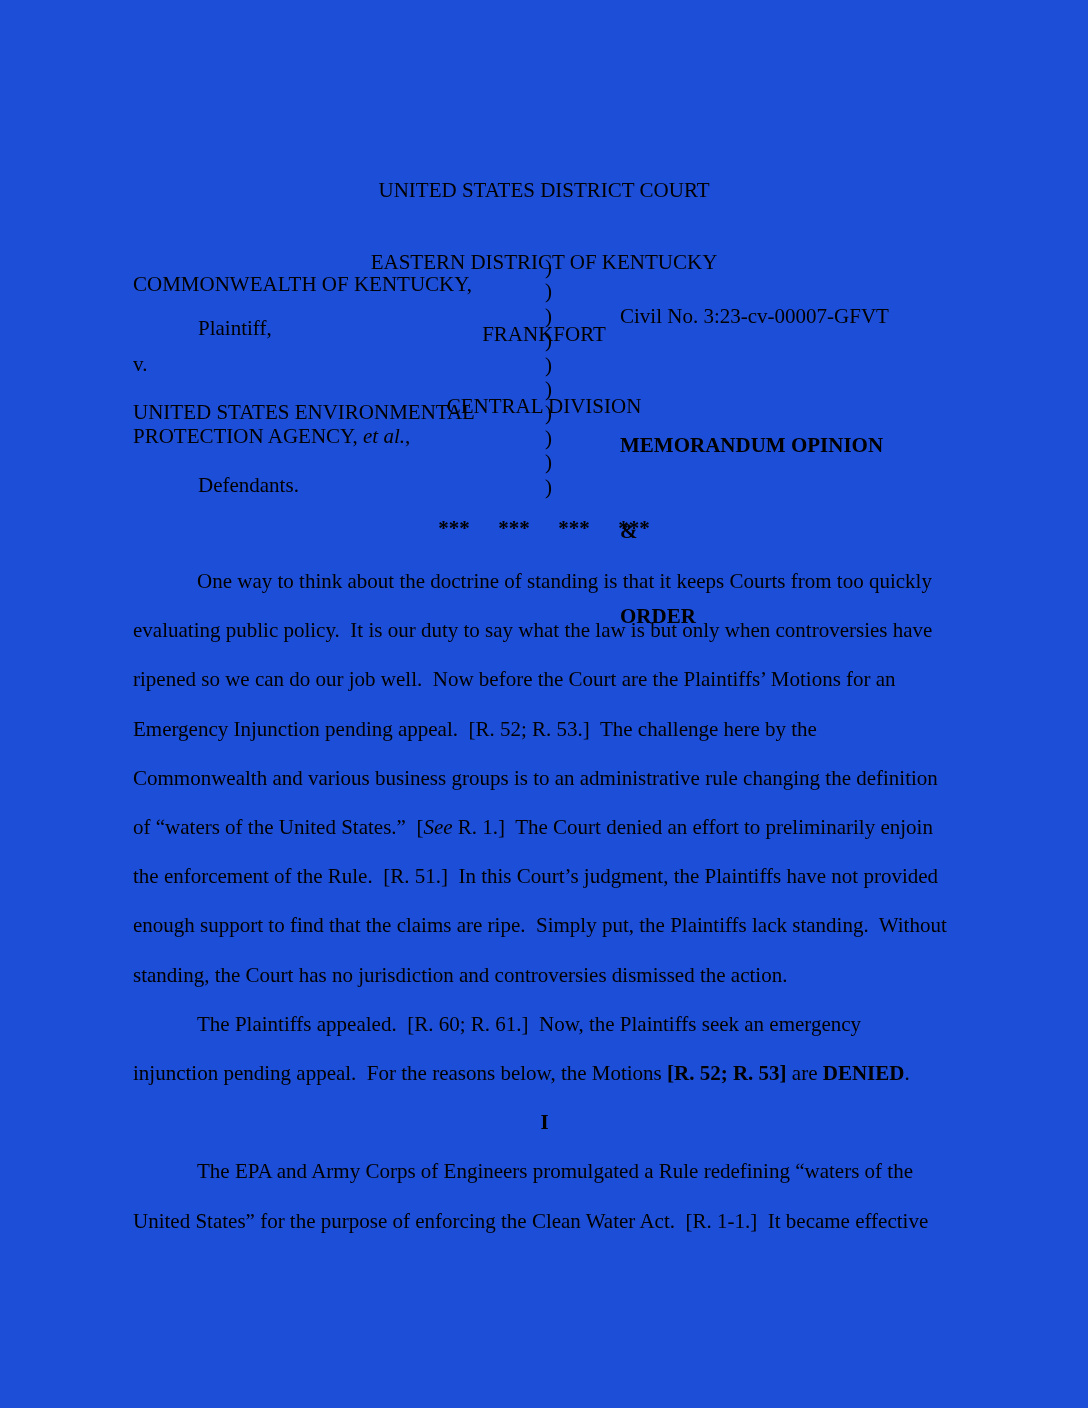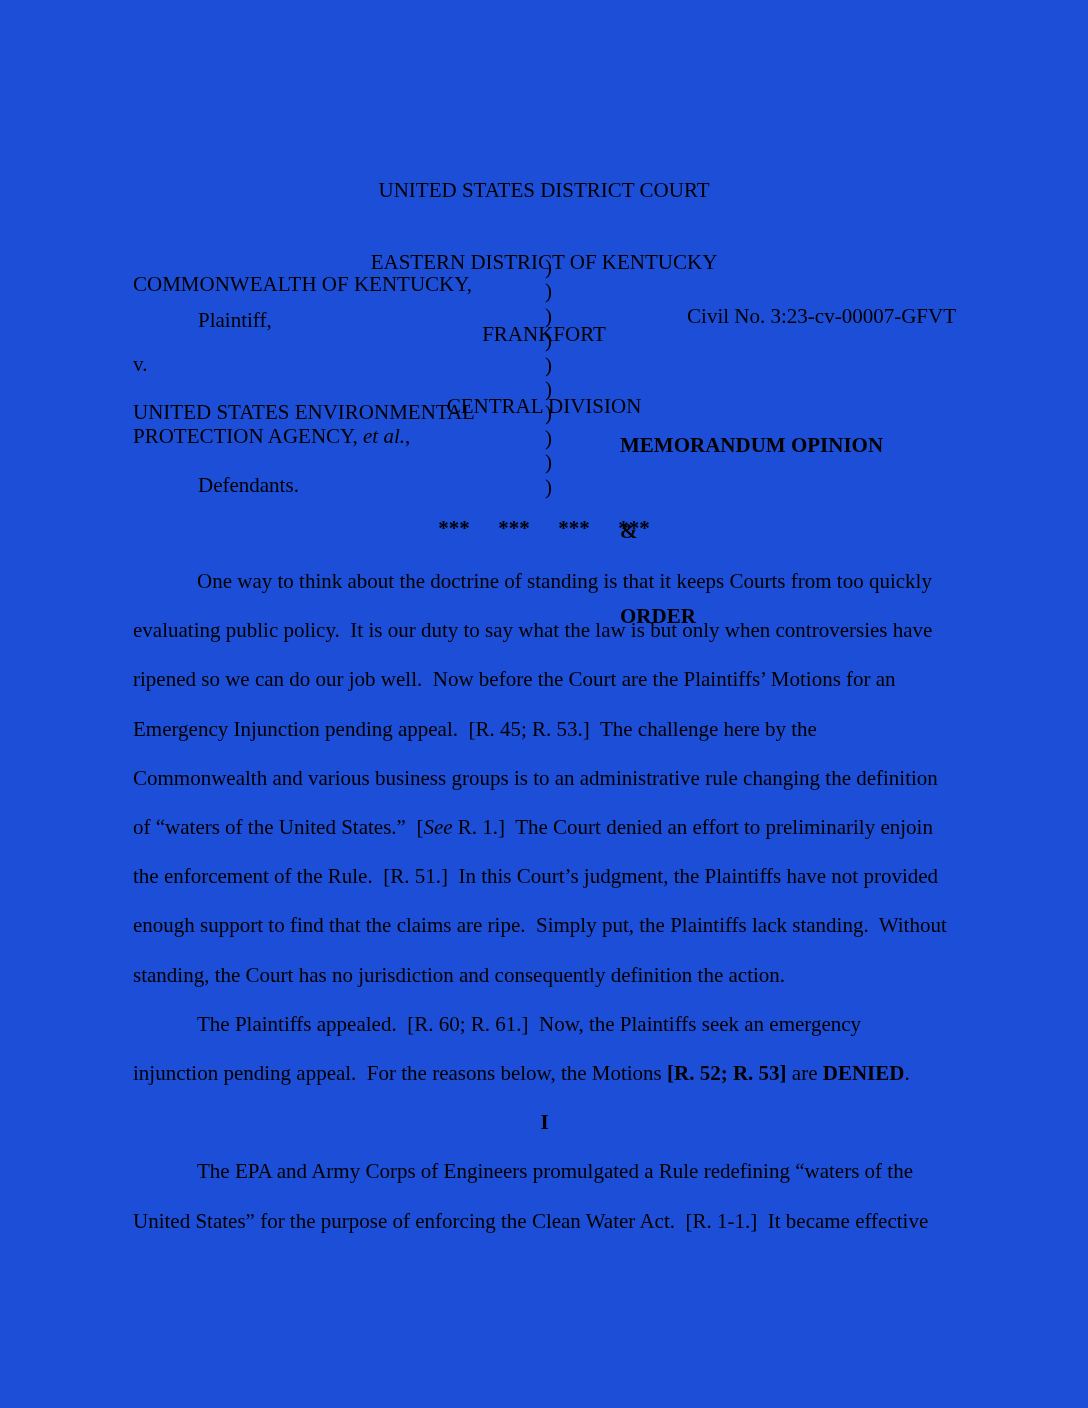--- a/index.html
+++ b/index.html
@@ -52,21 +52,21 @@
   .cap-right {
     position: absolute;
     left: 487px;
     top: 0;
     width: 336px;
   }
   .case-number {
     position: absolute;
     top: 52px;
     width: 100%;
-    text-align: right;
+    text-align: left;
     white-space: pre;
   }
   .doc-title {
     position: absolute;
     top: 122px;
     width: 100%;
     font-weight: bold;
     line-height: 28.5px;
     white-space: pre;
   }
@@ -111,21 +111,21 @@
 
   <div class="court-header">
     <div>UNITED STATES DISTRICT COURT</div>
     <div>EASTERN DISTRICT OF KENTUCKY</div>
     <div>FRANKFORT</div>
     <div>CENTRAL DIVISION</div>
   </div>
 
   <div class="caption">
     <div class="cap-row" style="top:20px;">COMMONWEALTH OF KENTUCKY,</div>
-    <div class="cap-row cap-indent" style="top:56px;">Plaintiff,</div>
+    <div class="cap-row cap-indent" style="top:64px;">Plaintiff,</div>
     <div class="cap-row" style="top:100px;">v.</div>
     <div class="cap-row" style="top:148px;">UNITED STATES ENVIRONMENTAL</div>
     <div class="cap-row" style="top:172px;"><span>PROTECTION AGENCY, </span><span class="italic">et al.</span><span>,</span></div>
     <div class="cap-row cap-indent" style="top:221px;">Defendants.</div>
 
     <div class="paren-col"><div>)</div><div>)</div><div>)</div><div>)</div><div>)</div><div>)</div><div>)</div><div>)</div><div>)</div><div>)</div></div>
 
     <div class="cap-right">
       <div class="case-number">Civil No. 3:23-cv-00007-GFVT</div>
       <div class="doc-title">
@@ -136,26 +136,26 @@
     </div>
   </div>
 
   <div class="separator">***  ***  ***  ***</div>
 
   <div class="body">
       <div>
         <div class="body-line first-line"><span class="seg-n">One way to think about the doctrine of standing is that it keeps Courts from too quickly</span></div>
         <div class="body-line"><span class="seg-n">evaluating public policy.  It is our duty to say what the law is but only when controversies have</span></div>
         <div class="body-line"><span class="seg-n">ripened so we can do our job well.  Now before the Court are the Plaintiffs’ Motions for an</span></div>
-        <div class="body-line"><span class="seg-n">Emergency Injunction pending appeal.  [R. 45; R. 53.]  The challenge here by the</span></div>
+        <div class="body-line"><span class="seg-n">Emergency Injunction pending appeal.  [R. 52; R. 53.]  The challenge here by the</span></div>
         <div class="body-line"><span class="seg-n">Commonwealth and various business groups is to an administrative rule changing the definition</span></div>
         <div class="body-line"><span class="seg-n">of “waters of the United States.”  [</span><span class="seg-i">See</span><span class="seg-n"> R. 1.]  The Court denied an effort to preliminarily enjoin</span></div>
         <div class="body-line"><span class="seg-n">the enforcement of the Rule.  [R. 51.]  In this Court’s judgment, the Plaintiffs have not provided</span></div>
         <div class="body-line"><span class="seg-n">enough support to find that the claims are ripe.  Simply put, the Plaintiffs lack standing.  Without</span></div>
-        <div class="body-line"><span class="seg-n">standing, the Court has no jurisdiction and consequently definition the action.</span></div>
+        <div class="body-line"><span class="seg-n">standing, the Court has no jurisdiction and controversies dismissed the action.</span></div>
       </div>
       <div>
         <div class="body-line first-line"><span class="seg-n">The Plaintiffs appealed.  [R. 60; R. 61.]  Now, the Plaintiffs seek an emergency</span></div>
         <div class="body-line"><span class="seg-n">injunction pending appeal.  For the reasons below, the Motions </span><span class="seg-b">[R. 52; R. 53]</span><span class="seg-n"> are </span><span class="seg-b">DENIED</span><span class="seg-n">.</span></div>
       </div>
       <div class="section-heading">I</div>
       <div>
         <div class="body-line first-line"><span class="seg-n">The EPA and Army Corps of Engineers promulgated a Rule redefining “waters of the</span></div>
         <div class="body-line"><span class="seg-n">United States” for the purpose of enforcing the Clean Water Act.  [R. 1-1.]  It became effective</span></div>
       </div>

